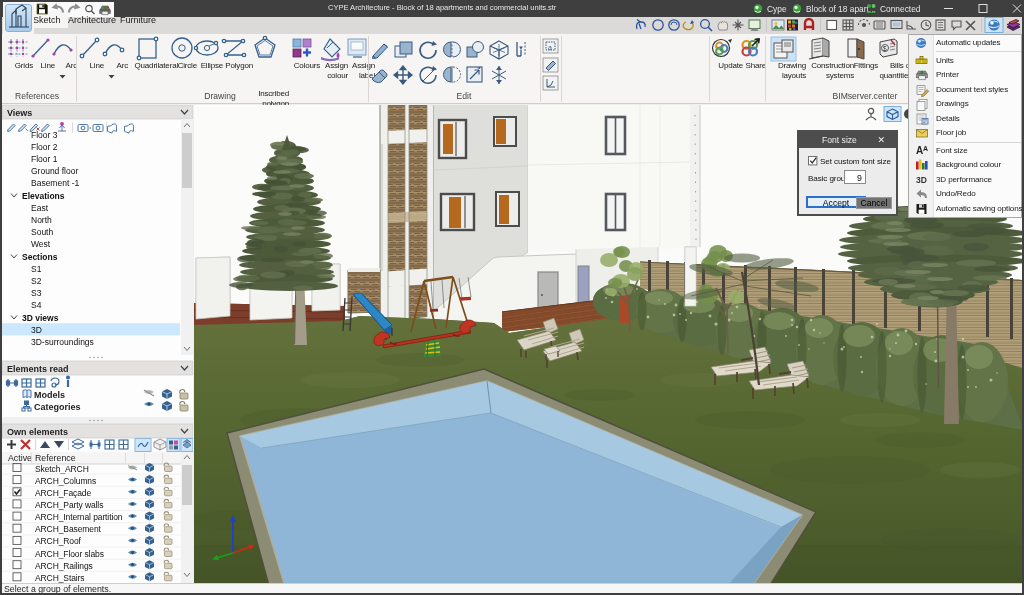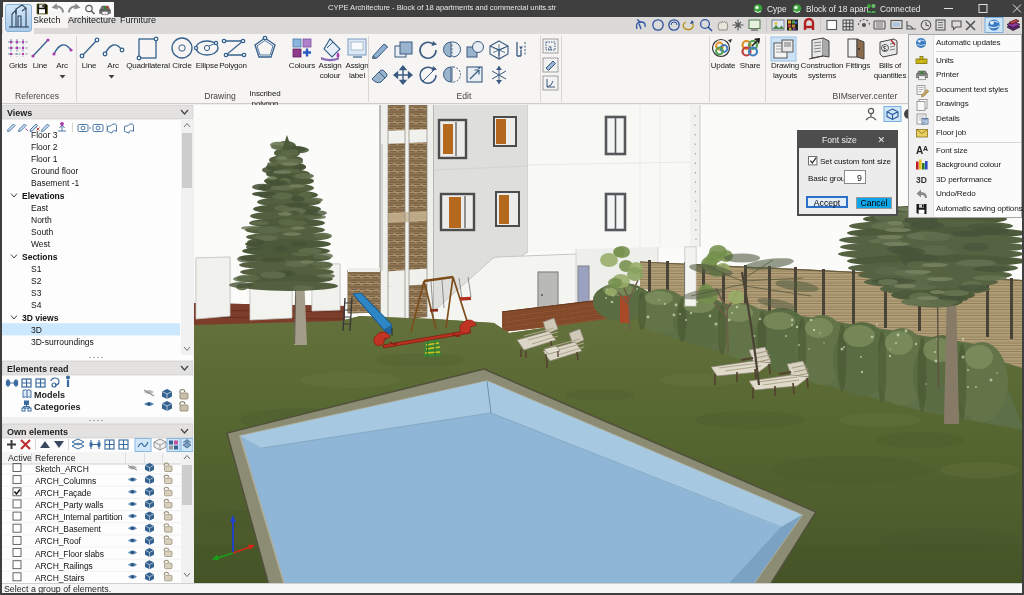--- a/index.html
+++ b/index.html
@@ -15,37 +15,37 @@
 #appbox { left:3px; top:2px; width:31px; height:32px; background:#f5f5f5; z-index:4; }
 #appbtn { left:5px; top:4px; width:27px; height:28px; border-radius:3px; background:linear-gradient(180deg,#d3e6f8,#a9cbea); border:1px solid #8ab0d4; z-index:4; }
 #qat { left:34px; top:2px; width:80px; height:15px; background:#fafafa; }
 #tabrow { left:2px; top:17px; width:1020px; height:17px; background:#dcd9d9; }
 .tab { position:absolute; top:11px; height:17px; font-size:9px; color:#1a1a1a; padding-top:4px; text-align:left; }
 #tab1 { left:33px; width:35px; background:#f6f5f4; }
 #tab2 { left:68px; width:52px; }
 #tab3 { left:120px; width:46px; }
 #ribbon { left:2px; top:34px; width:1020px; height:70px; background:#f6f5f3; border-bottom:1px solid #cfccc9; }
 .glabel { position:absolute; top:91px; font-size:8.6px; color:#444; text-align:center; }
-.ilabel { position:absolute; top:61px; font-size:8px; letter-spacing:-0.18px; color:#1a1a1a; text-align:center; line-height:9.5px; }
+.ilabel { position:absolute; top:61px; font-size:8px; letter-spacing:-0.18px; color:#1a1a1a; text-align:right; line-height:9.5px; }
 
 #lpanel { left:2px; top:105px; width:191px; height:478px; background:#fdfdfd; }
 
 #viewport { left:194px; top:105px; width:828px; height:478px; background:#fbfbfa; }
 
 #statusbar { left:2px; top:583px; width:1020px; height:10px; background:#f7f7f7; border-top:1px solid #cfcfcf; font-size:8.8px; color:#222; padding-left:2px; line-height:10px;}
 
 #menu { left:908px; top:34px; width:114px; height:184px; background:#fbfbfb; border:1px solid #a8a8a8; z-index:60;padding-left:7px; }
 #menugutter { left:0; top:0; width:25px; height:182px; background:#f1f1f1; border-right:1px solid #e2e2e2; position:absolute; }
 .mitem { position:absolute; left:27px; font-size:8.1px; letter-spacing:-0.15px; color:#1a1a1a; white-space:nowrap; }
 .msep { position:absolute; left:27px; width:85px; height:1px; background:#d5d5d5; }
 
 #dialog { left:797px; top:130px; width:101px; height:86px; background:#ececec; border:2px solid #4d4d4d; z-index:70; }
 #dlgtitle { position:absolute; left:0; top:0; width:97px; height:16px; background:#4d4d4d; color:#f0f0f0; font-size:8.6px; padding:3px 0 0 23px; }
 #dlgx { position:absolute; right:11px; top:3px; color:#f0f0f0; font-size:9px; }
-.btn { position:absolute; height:12px; font-size:8.6px; text-align:center; background:#0ea5e9; border:1px solid #9a9a9a; }
+.btn { position:absolute; height:12px; font-size:8.6px; text-align:center; background:#737373; border:1px solid #9a9a9a; }
 </style>
 </head>
 <body>
 <div class="abs" id="titlebar"></div>
 <div class="abs" id="titletext">CYPE Architecture - Block of 18 apartments and commercial units.str</div>
 <div class="abs" id="qat"></div>
 <div class="abs" id="appbox"></div>
 <div class="abs" id="appbtn"></div>
 <svg class="abs" style="left:0;top:0;z-index:5" width="1024" height="36" viewBox="0 0 1024 36">
 
@@ -1401,18 +1401,18 @@
 <div class="abs" id="dialog">
   <div id="dlgtitle">Font size</div>
   <div id="dlgx">✕</div>
   <svg style="position:absolute;left:9px;top:24px" width="10" height="10" viewBox="0 0 10 10">
       <rect x="0.5" y="0.5" width="8.4" height="8.4" fill="#fff" stroke="#707070" stroke-width="1"></rect>
       <path d="M2.3 4.6 l2 2.4 L8.2 1.6" stroke="#333" stroke-width="1.3" fill="none"></path>
     </svg>
   <div style="position:absolute;left:21px;top:25px;font-size:8.1px;letter-spacing:-0.1px;color:#111;white-space:nowrap;">Set custom font size</div>
   <div style="position:absolute;left:9px;top:41.5px;font-size:8.1px;letter-spacing:-0.1px;color:#111;">Basic group</div>
   <div style="position:absolute;left:45px;top:38px;width:22px;height:14px;background:#fff;border:1px solid #8a8a8a;font-size:8.8px;text-align:right;padding:1.5px 3px 0 0;color:#111;">9</div>
-  <div class="btn" style="left:7px;top:64px;width:42px;border:2px solid #2a70c8;background:#e4effa;">Accept</div>
+  <div class="btn" style="left:7px;top:64px;width:60px;border:2px solid #2a70c8;background:#e4effa;">Accept</div>
   <div class="btn" style="left:57px;top:65px;width:36px;">Cancel</div>
 </div>
 <div class="abs" id="frameL"></div>
 <div class="abs" id="frameR"></div>
 <div class="abs" id="frameB"></div>
 
 </body></html>

